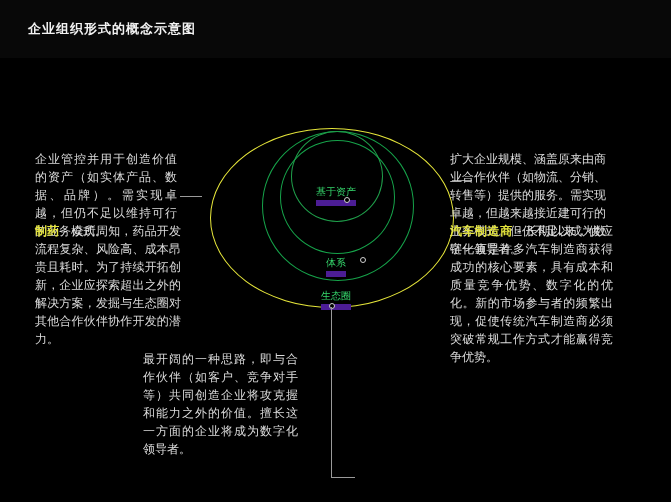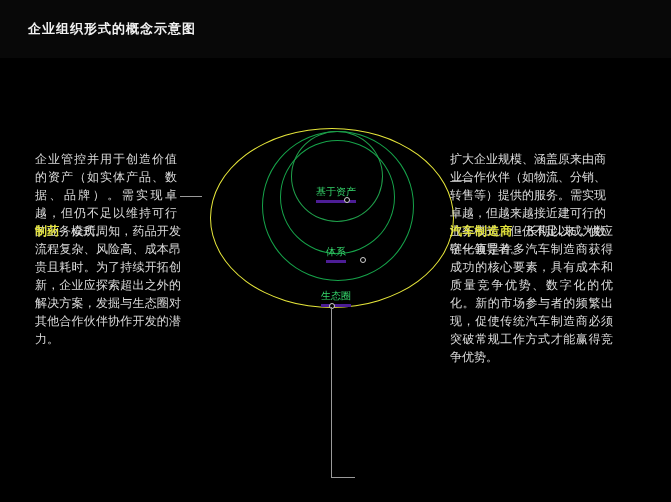--- a/index.html
+++ b/index.html
@@ -82,33 +82,33 @@
     text-align: center;
   }
   #label-asset {
     left: 300px;
     top: 185px;
     width: 72px;
     color: #34d36a;
   }
   #label-system {
     left: 304px;
-    top: 245px;
+    top: 256px;
     width: 64px;
     color: #34d36a;
     font-family: Liberation Serif, serif;
   }
   #label-eco {
     left: 298px;
     top: 289px;
     width: 76px;
     color: #35d96c;
   }
   .label-under {
-    border-bottom: 3px solid #4c1d95;
+    border-bottom: 6px solid #4c1d95;
     padding-bottom: 1px;
     display: inline-block;
   }
 
   
   .dot {
     position: absolute;
     width: 4px;
     height: 4px;
     border-radius: 50%;
@@ -203,15 +203,18 @@
 
   <div class="note" id="note-tr">
     <span>扩大企业规模、涵盖原来由商业合作伙伴（如物流、分销、转售等）提供的服务。需实现卓越，但越来越接近建可行的业务模式。但仍不足以成为数字化领导者。</span>
   </div>
 
   <div class="note" id="note-mr">
     <span class="hl-yellow">汽车制造商</span>
     <span>- 长期以来，供应链一直是许多汽车制造商获得成功的核心要素，具有成本和质量竞争优势、数字化的优化。新的市场参与者的频繁出现，促使传统汽车制造商必须突破常规工作方式才能赢得竞争优势。</span>
   </div>
 
+  <div class="note" id="note-bl">
+    <span>最开阔的一种思路，即与合作伙伴（如客户、竞争对手等）共同创造企业将攻克握和能力之外的价值。擅长这一方面的企业将成为数字化领导者。</span>
+  </div>
 
 
 </div>
 
 </body></html>

